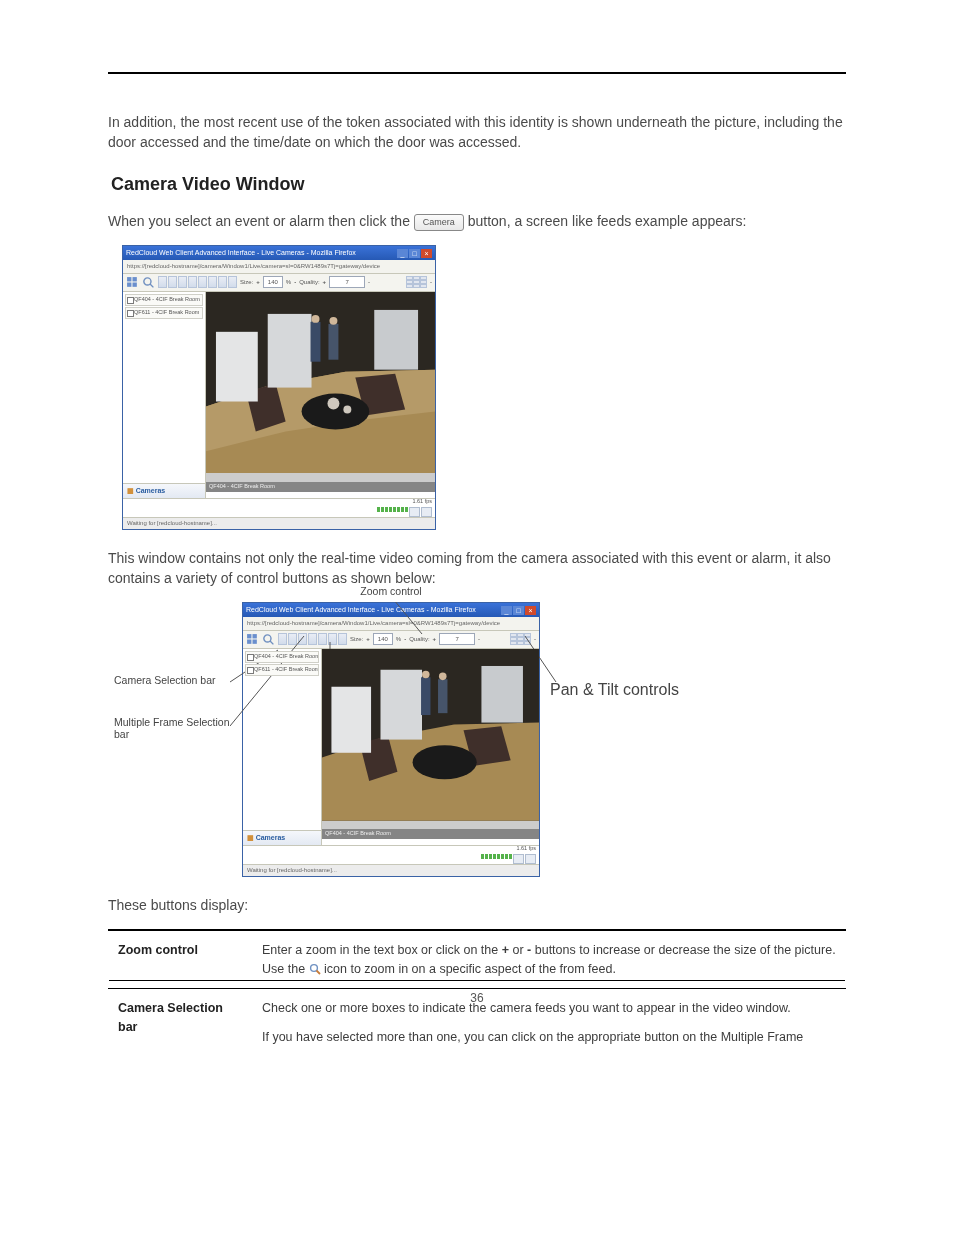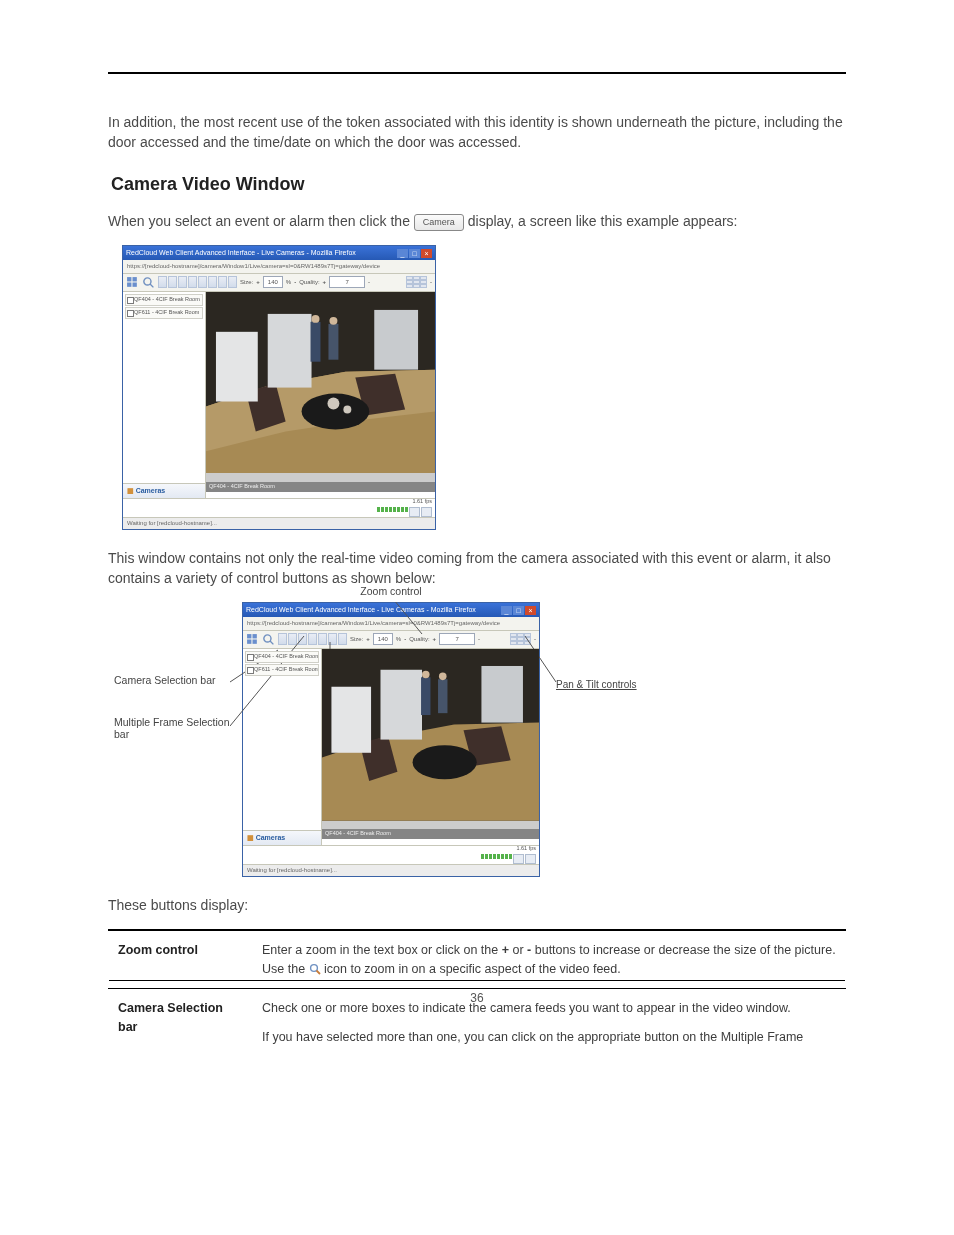--- a/index.html
+++ b/index.html
@@ -209,23 +209,22 @@
   .dframe {
     position:relative;
   }
   .dframe .ztop {
     position:absolute;
     top:-18px; left:0; right:0;
     text-align:center; font-size:10.5px; color:#444;
   }
   .dright {
     padding-top: 76px;
-    font-size:10px; color:#444;
-    margin-left: 16px;
-    text-decoration: underline;
+    font-size:16px; color:#444;
+    margin-left: 10px;
   }
   .lead { position:absolute; stroke:#555; stroke-width:1; fill:none; }
 
   
   .descrow { display:flex; }
   .descrow .th {
     width: 124px; padding: 10px 10px;
     font-weight: bold; font-size: 12.5px; color:#222;
   }
   .descrow .td {
@@ -248,21 +247,21 @@
 <div class="page">
   <div class="rule"></div>
 
   <p>In addition, the most recent use of the token associated with this identity is shown underneath the picture, including the door accessed and the time/date on which the door was accessed.</p>
 
   <h2 class="heading">Camera Video Window</h2>
 
   <p>
     <span>When you select an event or alarm then click the </span>
     <span class="inline-btn">Camera</span>
-    <span> display, a screen like this example appears:</span>
+    <span> button, a screen like feeds example appears:</span>
   </p>
 
   <div class="appwin" style="margin:4px 0 18px 14px;">
     <div class="titlebar">
       <span style="overflow:hidden; text-overflow:clip;">RedCloud Web Client Advanced Interface - Live Cameras - Mozilla Firefox</span>
       <span class="winbtns">
         <div class="min">_</div>
         <div class="max">□</div>
         <div class="close">×</div>
       </span>
@@ -507,21 +506,21 @@
     <div class="descrow top">
       <div class="th">Zoom control</div>
       <div class="td">
         <span>Enter a zoom in the text box or click on the </span><b>+</b><span> or </span><b>-</b><span> buttons to increase or decrease the size of the picture. Use the </span>
         <span class="zoom-ico">
           <svg viewBox="0 0 12 12">
               <circle cx="5" cy="5" r="3.4" fill="none" stroke="#6f91c2" stroke-width="1.4"></circle>
               <line x1="7.5" y1="7.5" x2="11" y2="11" stroke="#c87d3a" stroke-width="1.8"></line>
             </svg>
         </span>
-        <span> icon to zoom in on a specific aspect of the video feed.</span>
+        <span> icon to zoom in on a specific aspect of the from feed.</span>
       </div>
     </div>
     <div class="descrow last">
       <div class="th">Camera Selection bar</div>
       <div class="td">
         <div style="margin-bottom:10px;">Check one or more boxes to indicate the camera feeds you want to appear in the video window.</div>
         <div>If you have selected more than one, you can click on the appropriate button on the Multiple Frame Selection bar to display as many of the camera feeds as required.</div>
       </div>
     </div>
   </div>

